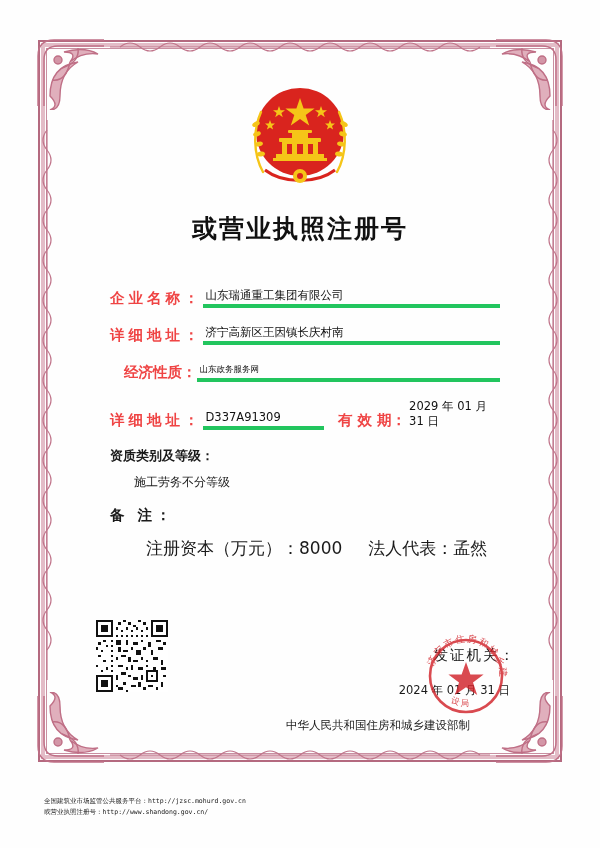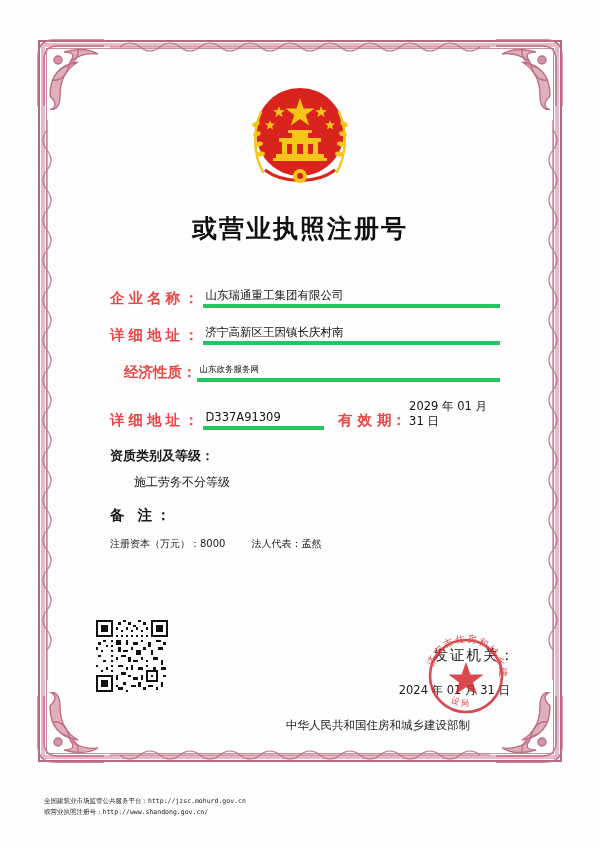--- a/index.html
+++ b/index.html
@@ -179,21 +179,22 @@
     width: 390px;
   }
   .remark-label {
     font-size: 14.5px;
     font-weight: bold;
     letter-spacing: 4px;
     font-family: "DejaVu Sans", sans-serif;
   }
   .remark-lines {
     margin-top: 12px;
-    font-size: 10px;
+    margin-left: 36px;
+    font-size: 17px;
     font-family: "DejaVu Sans", sans-serif;
     display: flex;
     gap: 26px;
   }
 
   
   .qr {
     position: absolute;
     left: 96px;
     top: 620px;

